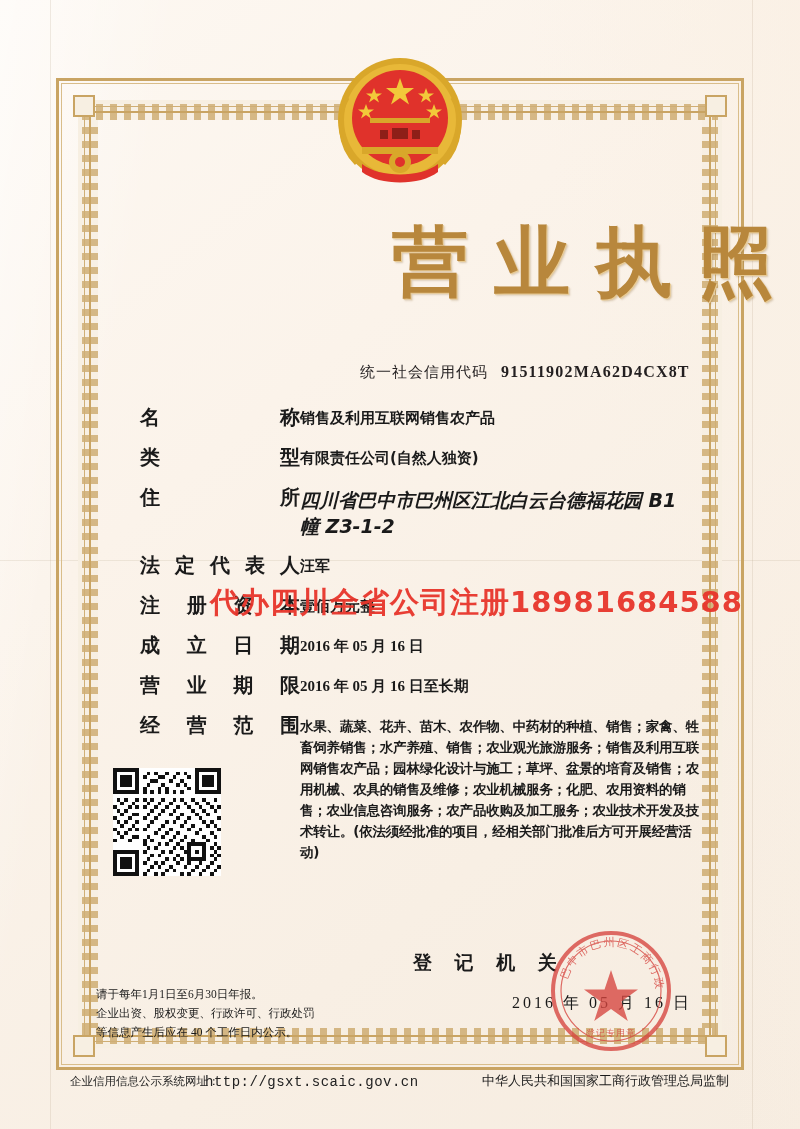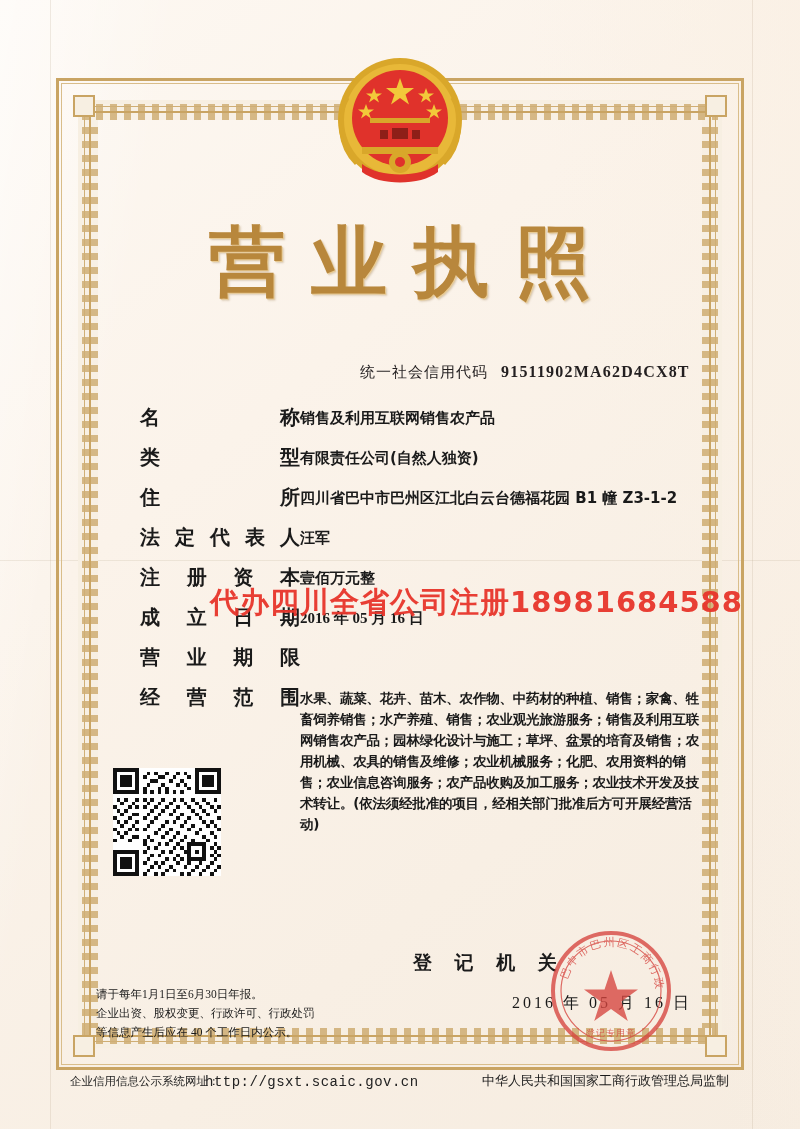--- a/index.html
+++ b/index.html
@@ -113,21 +113,21 @@
     width: 156px;
     height: 160px;
     z-index: 5;
   }
   
   .cert-title {
     position: absolute;
     left: 0;
     top: 212px;
     width: 800px;
-    text-align: center;
+    text-align: right;
     font-family: "DejaVu Sans", sans-serif;
     font-weight: bold;
     font-size: 76px;
     letter-spacing: 26px;
     text-indent: 26px;
     color: #b8873c;
     text-shadow: 1px 1px 0 #e8cb95, 2px 2px 2px rgba(120,80,20,0.25);
     z-index: 4;
   }
   
@@ -175,21 +175,21 @@
   .flabel span { display: inline-block; }
   .fvalue {
     flex: 1;
     font-family: "DejaVu Sans", sans-serif;
     font-size: 15px;
     font-weight: bold;
     color: #1a1a1a;
     padding-top: 4px;
     line-height: 1.35;
   }
-  .fvalue.small { font-size: 15px; }
+  .fvalue.small { font-size: 19px; font-style: italic; }
   .fvalue.scope {
     font-size: 13.5px;
     line-height: 1.55;
     font-weight: bold;
     letter-spacing: -0.2px;
   }
   .row-date .fvalue { font-family: "Liberation Serif", serif; font-size: 15px; }
 
   
   .watermark {
@@ -427,20 +427,21 @@
       <div class="fvalue">2016 年 05 月 16 日</div>
     </div>
 
     <div class="frow row-date">
       <div class="flabel">
         <span>营</span>
         <span>业</span>
         <span>期</span>
         <span>限</span>
       </div>
+      <div class="fvalue">2016 年 05 月 16 日至长期</div>
     </div>
 
     <div class="frow">
       <div class="flabel">
         <span>经</span>
         <span>营</span>
         <span>范</span>
         <span>围</span>
       </div>
       <div class="fvalue scope">水果、蔬菜、花卉、苗木、农作物、中药材的种植、销售；家禽、牲畜饲养销售；水产养殖、销售；农业观光旅游服务；销售及利用互联网销售农产品；园林绿化设计与施工；草坪、盆景的培育及销售；农用机械、农具的销售及维修；农业机械服务；化肥、农用资料的销售；农业信息咨询服务；农产品收购及加工服务；农业技术开发及技术转让。(依法须经批准的项目，经相关部门批准后方可开展经营活动)</div>

